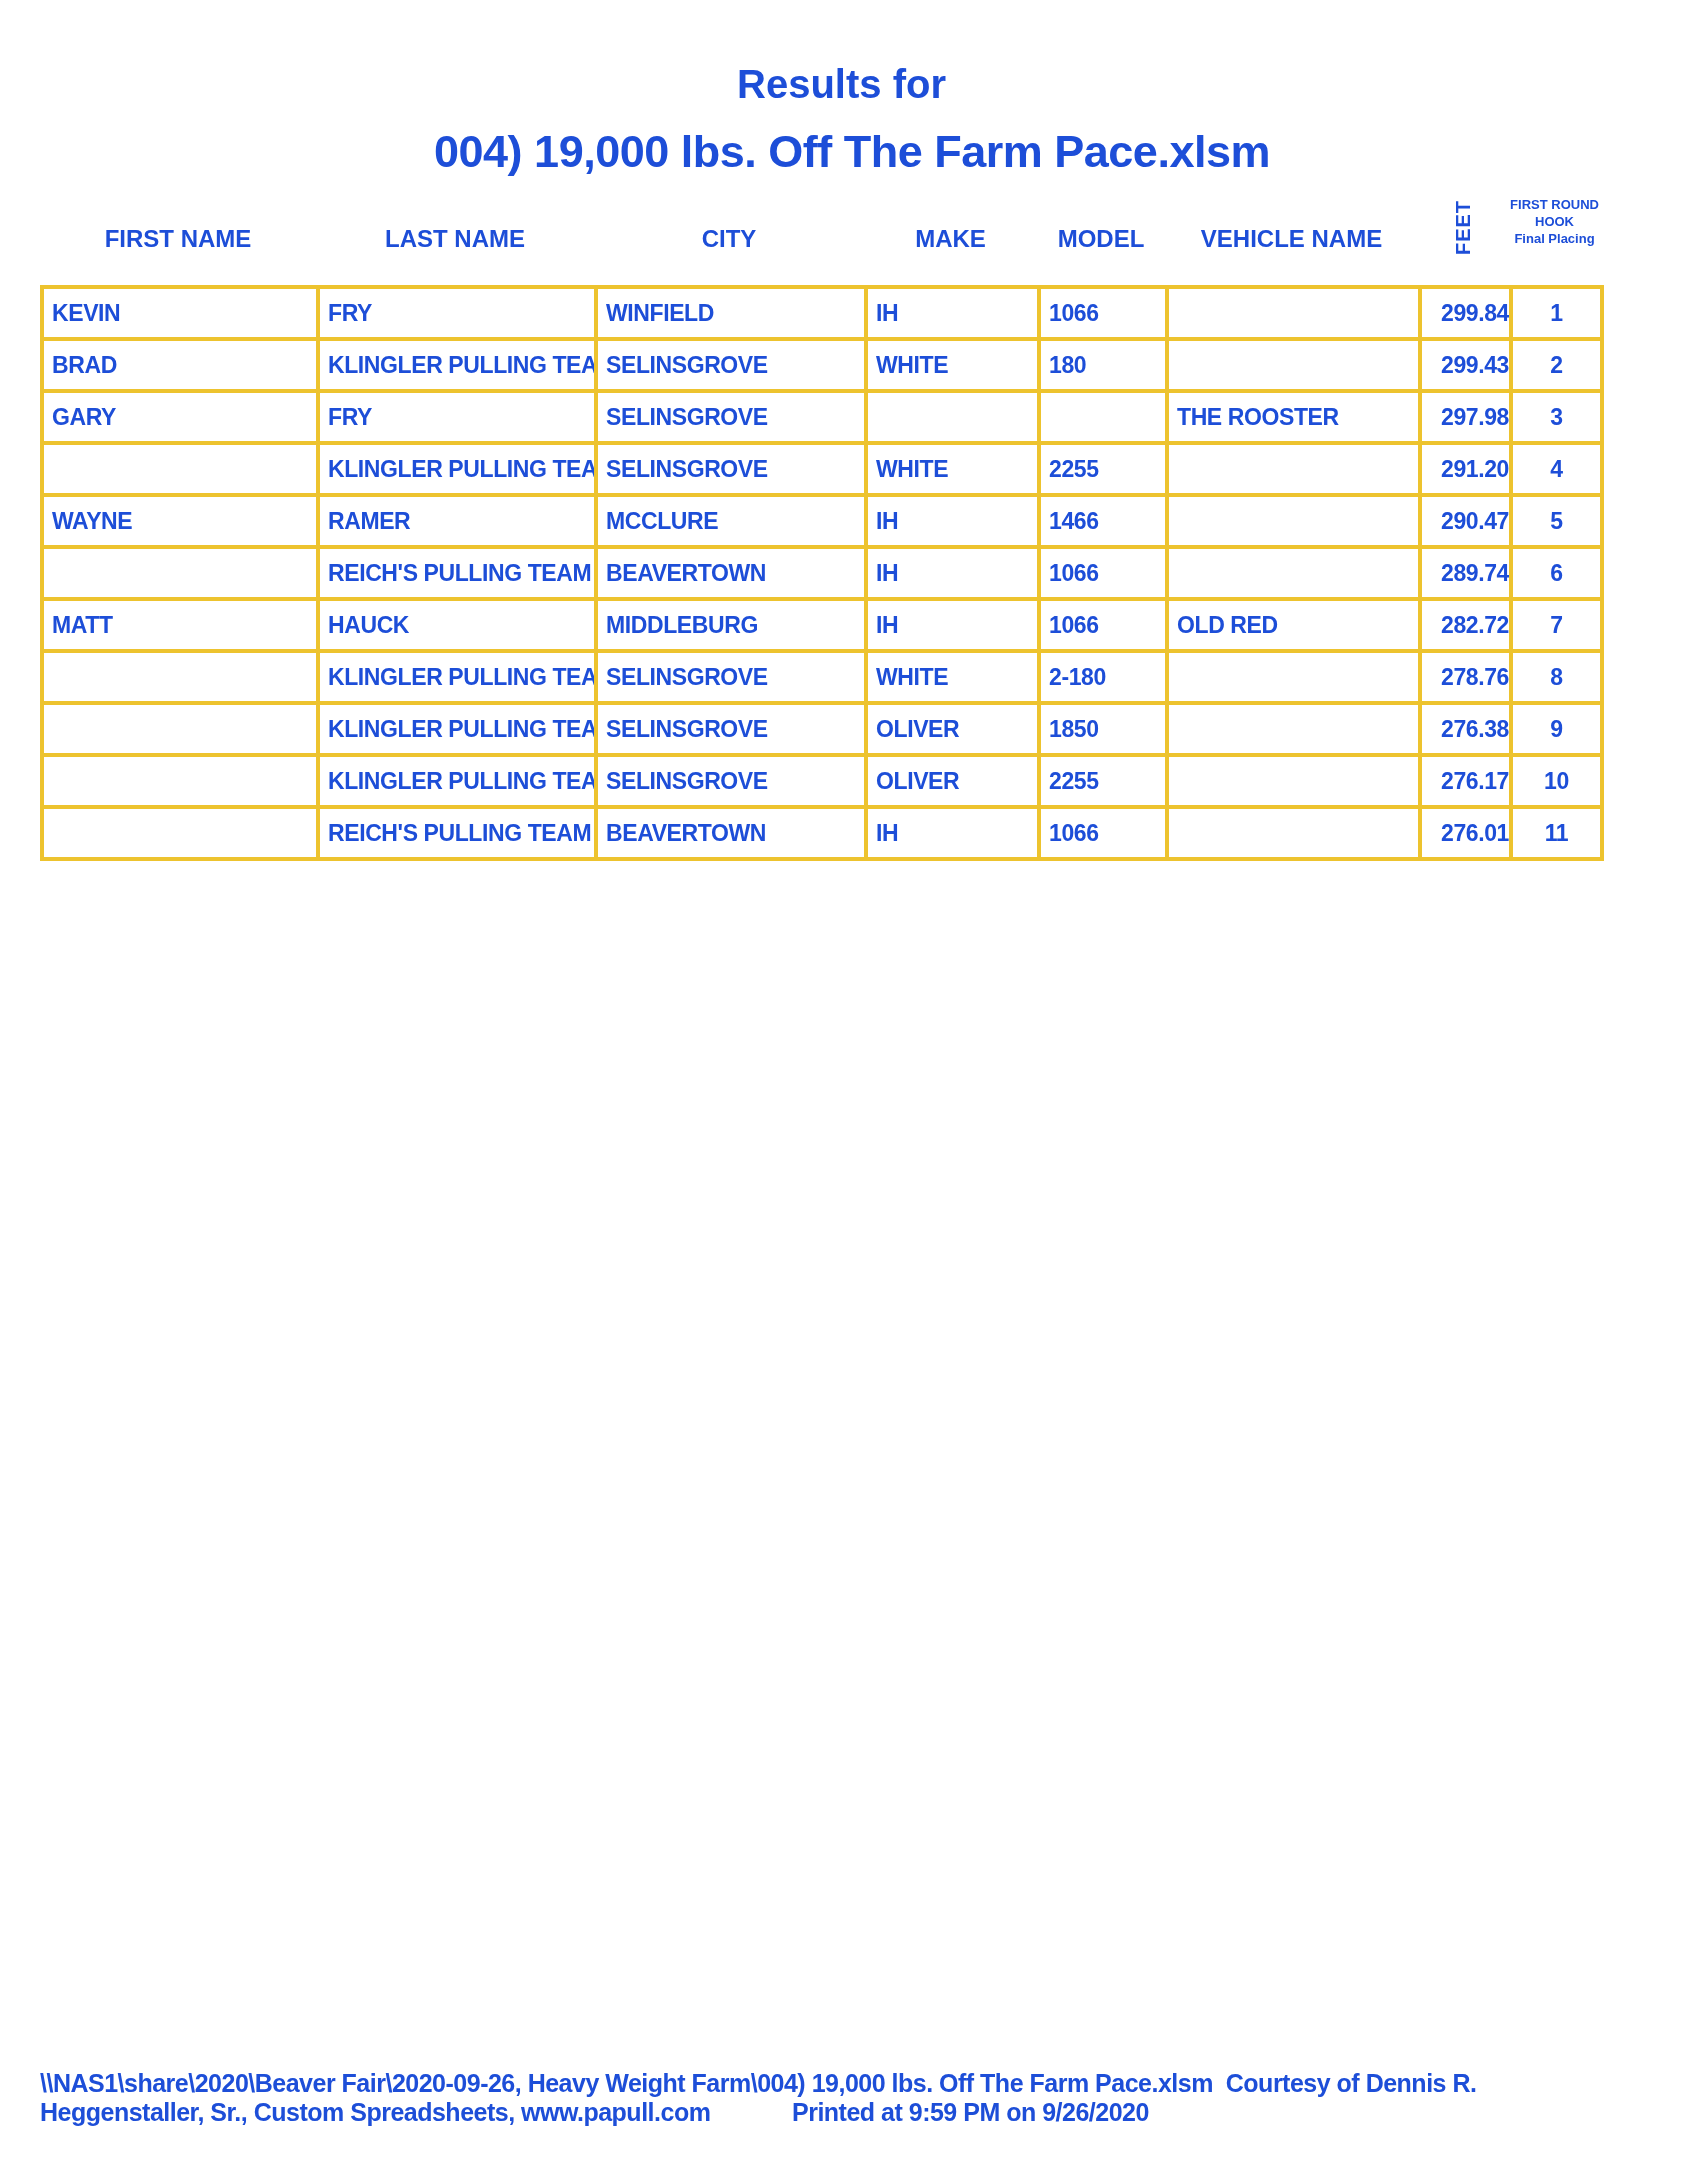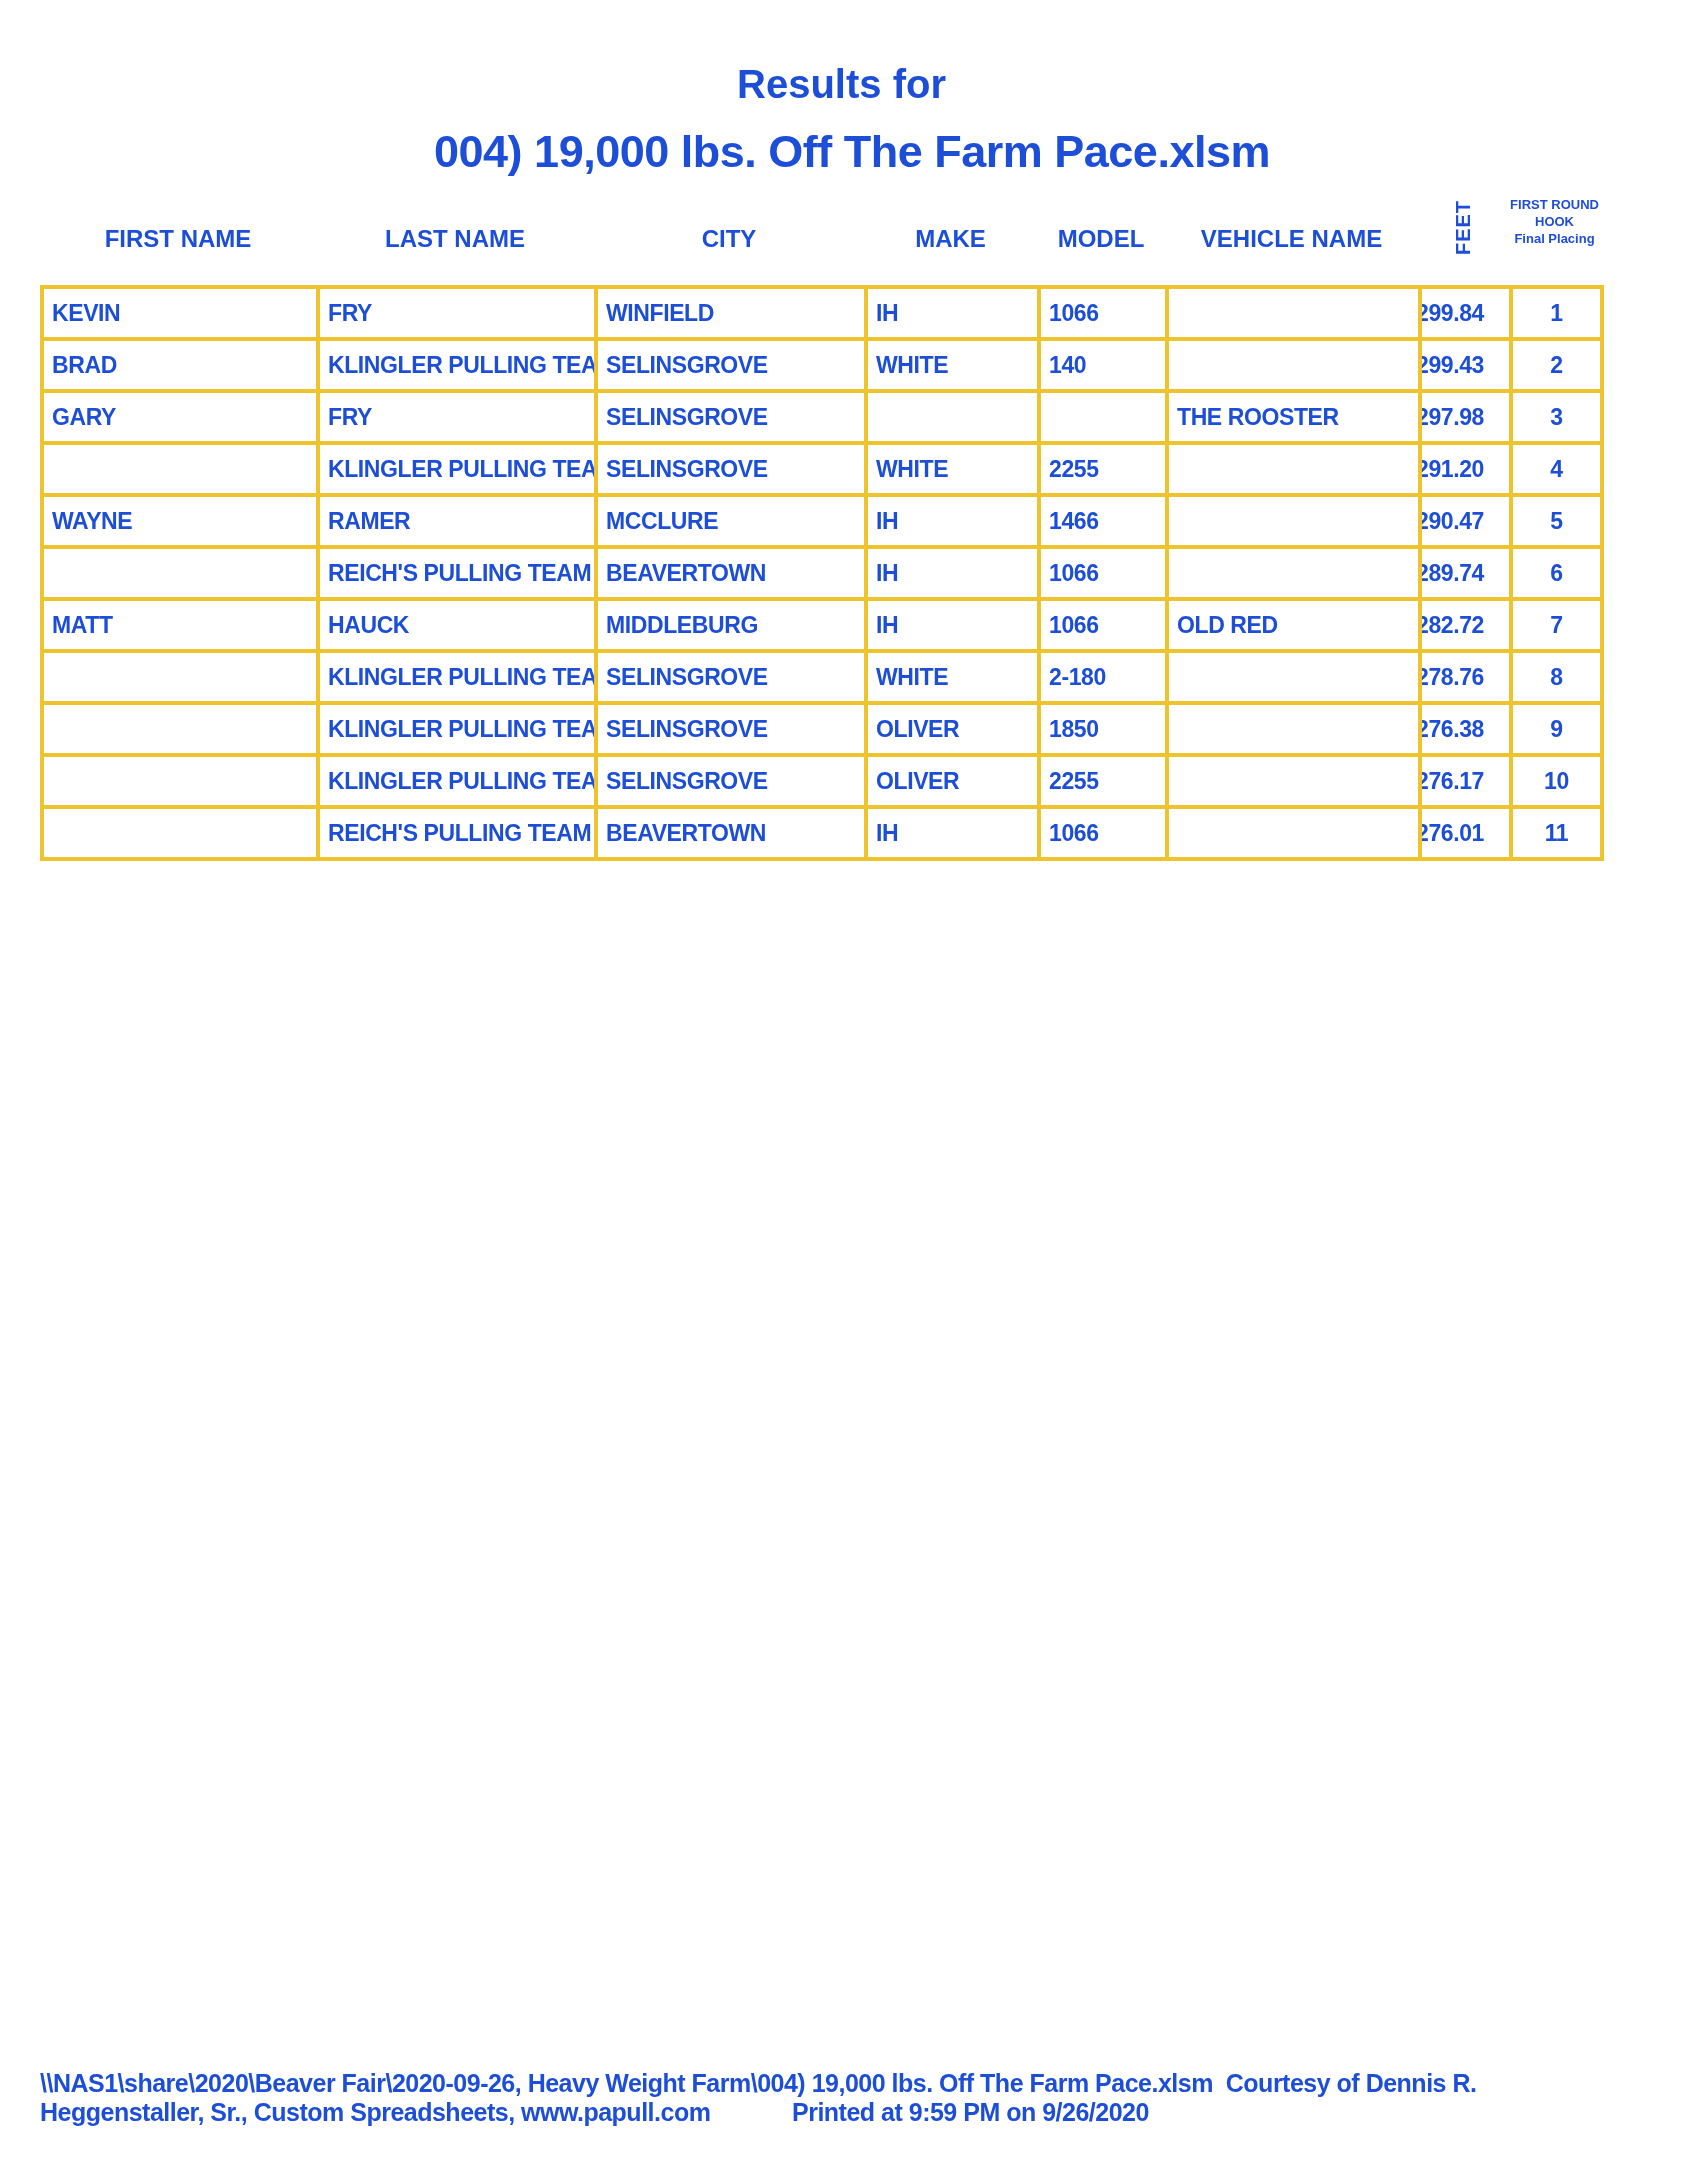--- a/index.html
+++ b/index.html
@@ -44,21 +44,21 @@
     gap:4px; padding:4px;
     background:var(--grid-line,#EDC32E);
   }
   .cell {
     background:#ffffff;
     display:flex; align-items:center;
     font-size:23px; letter-spacing:-0.4px;
     white-space:nowrap; overflow:hidden;
     padding-left:8px;
   }
-  .cell.c6 { justify-content:flex-end; padding-right:25px; padding-left:0; }
+  .cell.c6 { justify-content:flex-end; padding-right:0; padding-left:0; }
   .cell.c7 { justify-content:center; padding-left:0; }
 
   
   .footer { position:absolute; left:40px; top:2069px; width:1614px; font-size:25px; letter-spacing:-0.5px; }
   .footer-line1 { white-space:pre; }
   .footer-line2 { position:relative; margin-top:0; height:32px; }
   .footer-line2-right { position:absolute; left:752px; top:0; }
 </style>
 </head>
 <body>
@@ -93,21 +93,21 @@
       <div class="cell c2">WINFIELD</div>
       <div class="cell c3">IH</div>
       <div class="cell c4">1066</div>
       <div class="cell c5"></div>
       <div class="cell c6">299.84</div>
       <div class="cell c7">1</div>
       <div class="cell c0">BRAD</div>
       <div class="cell c1">KLINGLER PULLING TEAM</div>
       <div class="cell c2">SELINSGROVE</div>
       <div class="cell c3">WHITE</div>
-      <div class="cell c4">140</div>
+      <div class="cell c4">180</div>
       <div class="cell c5"></div>
       <div class="cell c6">299.43</div>
       <div class="cell c7">2</div>
       <div class="cell c0">GARY</div>
       <div class="cell c1">FRY</div>
       <div class="cell c2">SELINSGROVE</div>
       <div class="cell c3"></div>
       <div class="cell c4"></div>
       <div class="cell c5">THE ROOSTER</div>
       <div class="cell c6">297.98</div>

